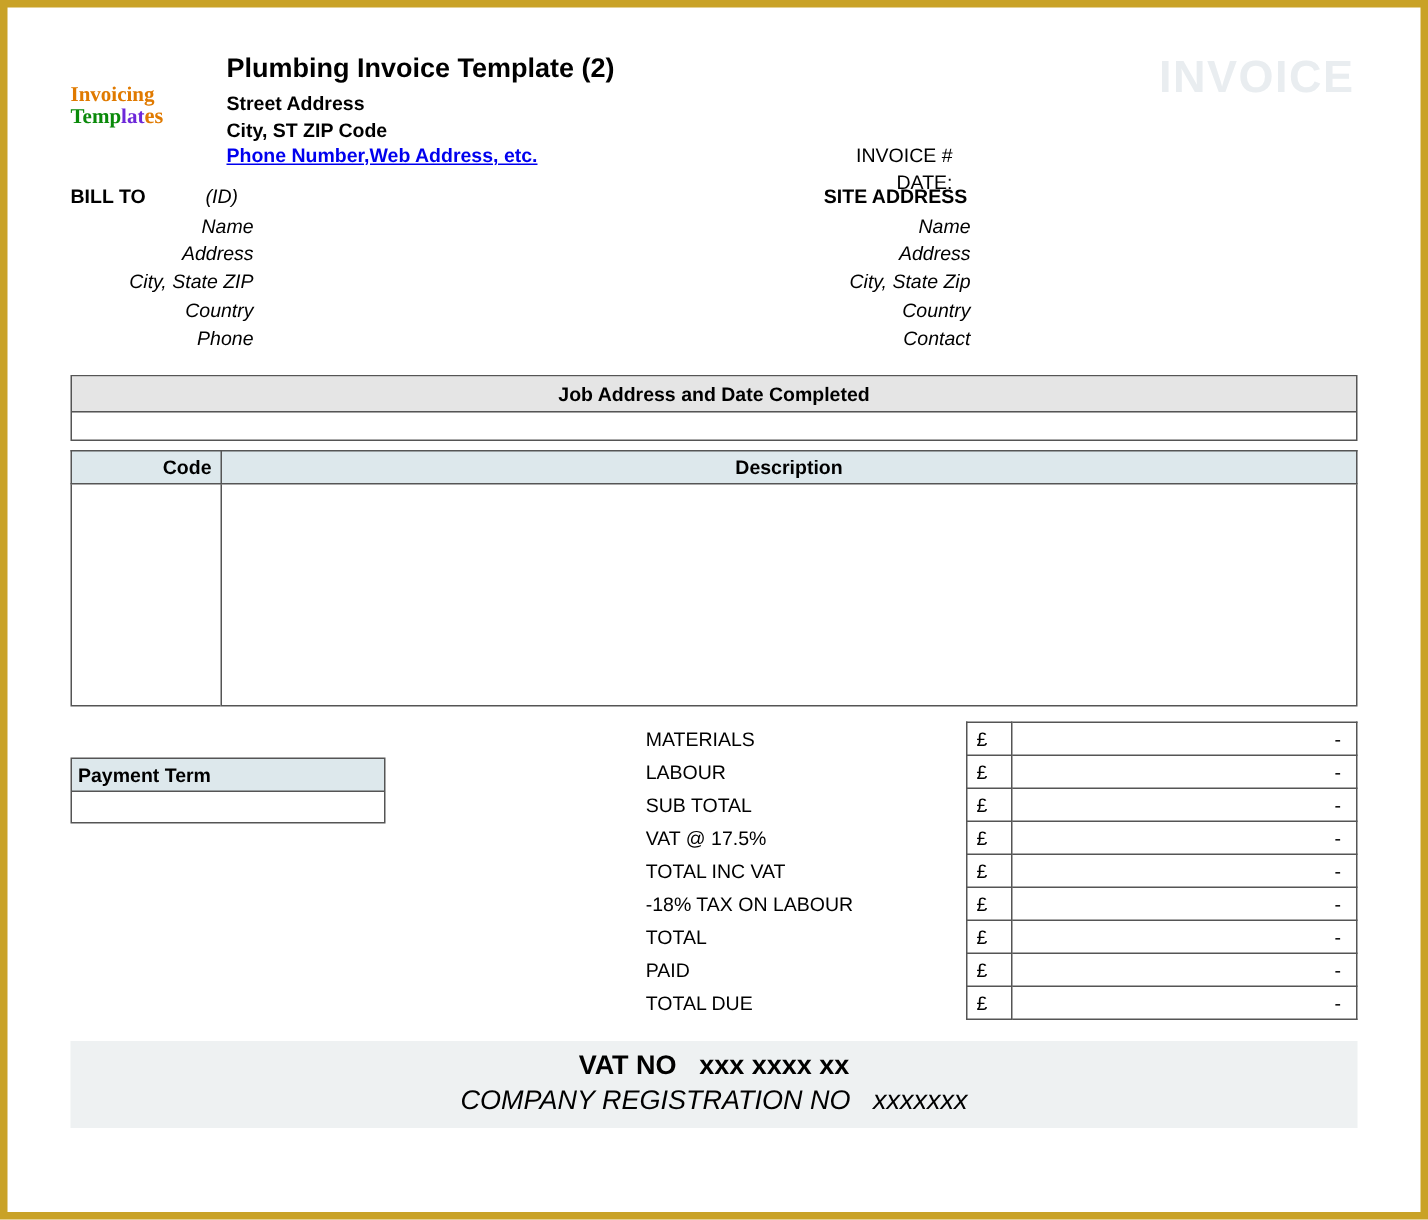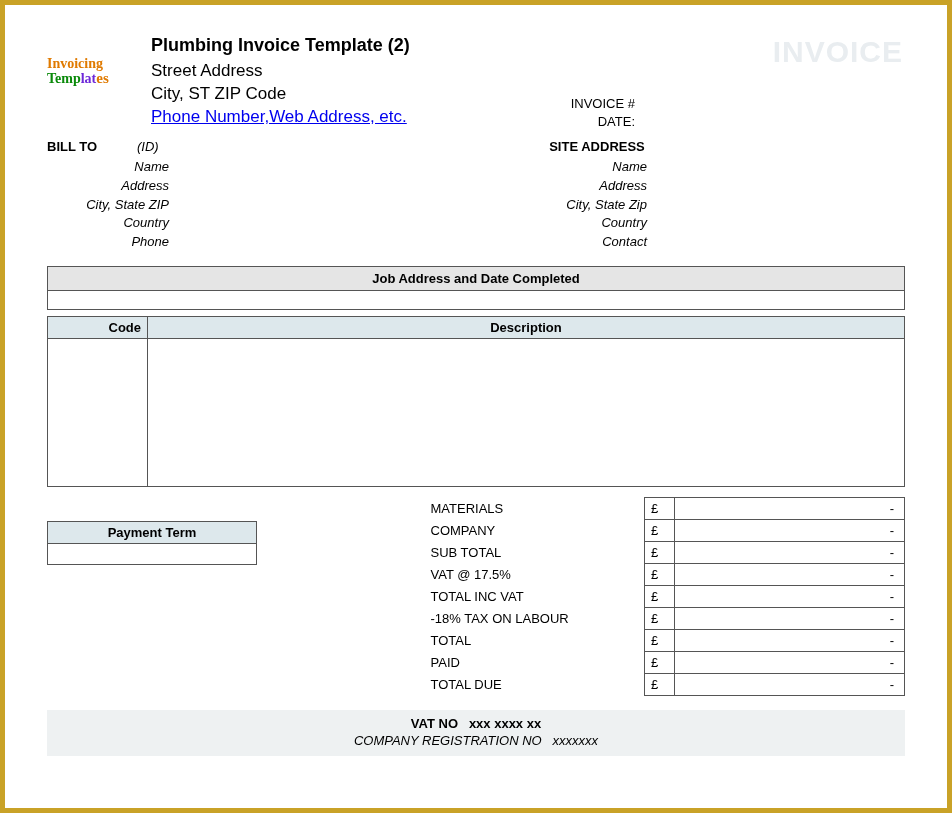--- a/index.html
+++ b/index.html
@@ -41,22 +41,23 @@
   .logo .l4 { color: #e07a00; font-size:15px; }
   .title-block {
     flex: 1;
   }
   .title {
     font-size: 18px;
     font-weight: bold;
     margin-bottom: 4px;
   }
   .addr-line {
-    font-size: 17px;
+    font-size: 13px;
     line-height: 1.35;
+    font-weight: bold;
   }
   .link {
     color: #0000EE;
     text-decoration: underline;
     cursor: pointer;
   }
   .invoice-wm {
     position: absolute;
     top: 30px;
     right: 44px;
@@ -141,21 +142,20 @@
     margin-top: 10px;
     align-items: flex-start;
   }
   .pt-box {
     width: 210px;
     margin-top: 24px;
     border: 1px solid #555;
   }
   .pt-box .pt-head {
     background: #dde8ec;
-    text-align: center;
     font-weight: bold;
     padding: 3px 4px;
     border-bottom: 1px solid #555;
   }
   .pt-box .pt-body { height: 20px; }
 
   .totals {
     margin-left: auto;
     border-collapse: collapse;
   }
@@ -182,21 +182,21 @@
     width: 230px;
     text-align: right;
     padding-right: 10px;
   }
 
   .footer {
     margin-top: 14px;
     background: #eef1f2;
     text-align: center;
     padding: 6px 0 8px 0;
-    font-size: 13px;
+    font-size: 18px;
   }
   .footer .vatno { font-weight: bold; }
   .footer .reg { font-style: italic; margin-top:2px; }
 </style>
 </head>
 <body>
 
 <div class="page">
 
   <div class="invoice-wm">INVOICE</div>
@@ -272,21 +272,21 @@
     </div>
 
     <table class="totals">
       <tbody>
           <tr>
         <td class="lab">MATERIALS</td>
         <td class="cur">£</td>
         <td class="val">-</td>
       </tr>
       <tr>
-        <td class="lab">COMPANY</td>
+        <td class="lab">LABOUR</td>
         <td class="cur">£</td>
         <td class="val">-</td>
       </tr>
       <tr>
         <td class="lab">SUB TOTAL</td>
         <td class="cur">£</td>
         <td class="val">-</td>
       </tr>
       <tr>
         <td class="lab">VAT @ 17.5%</td>

